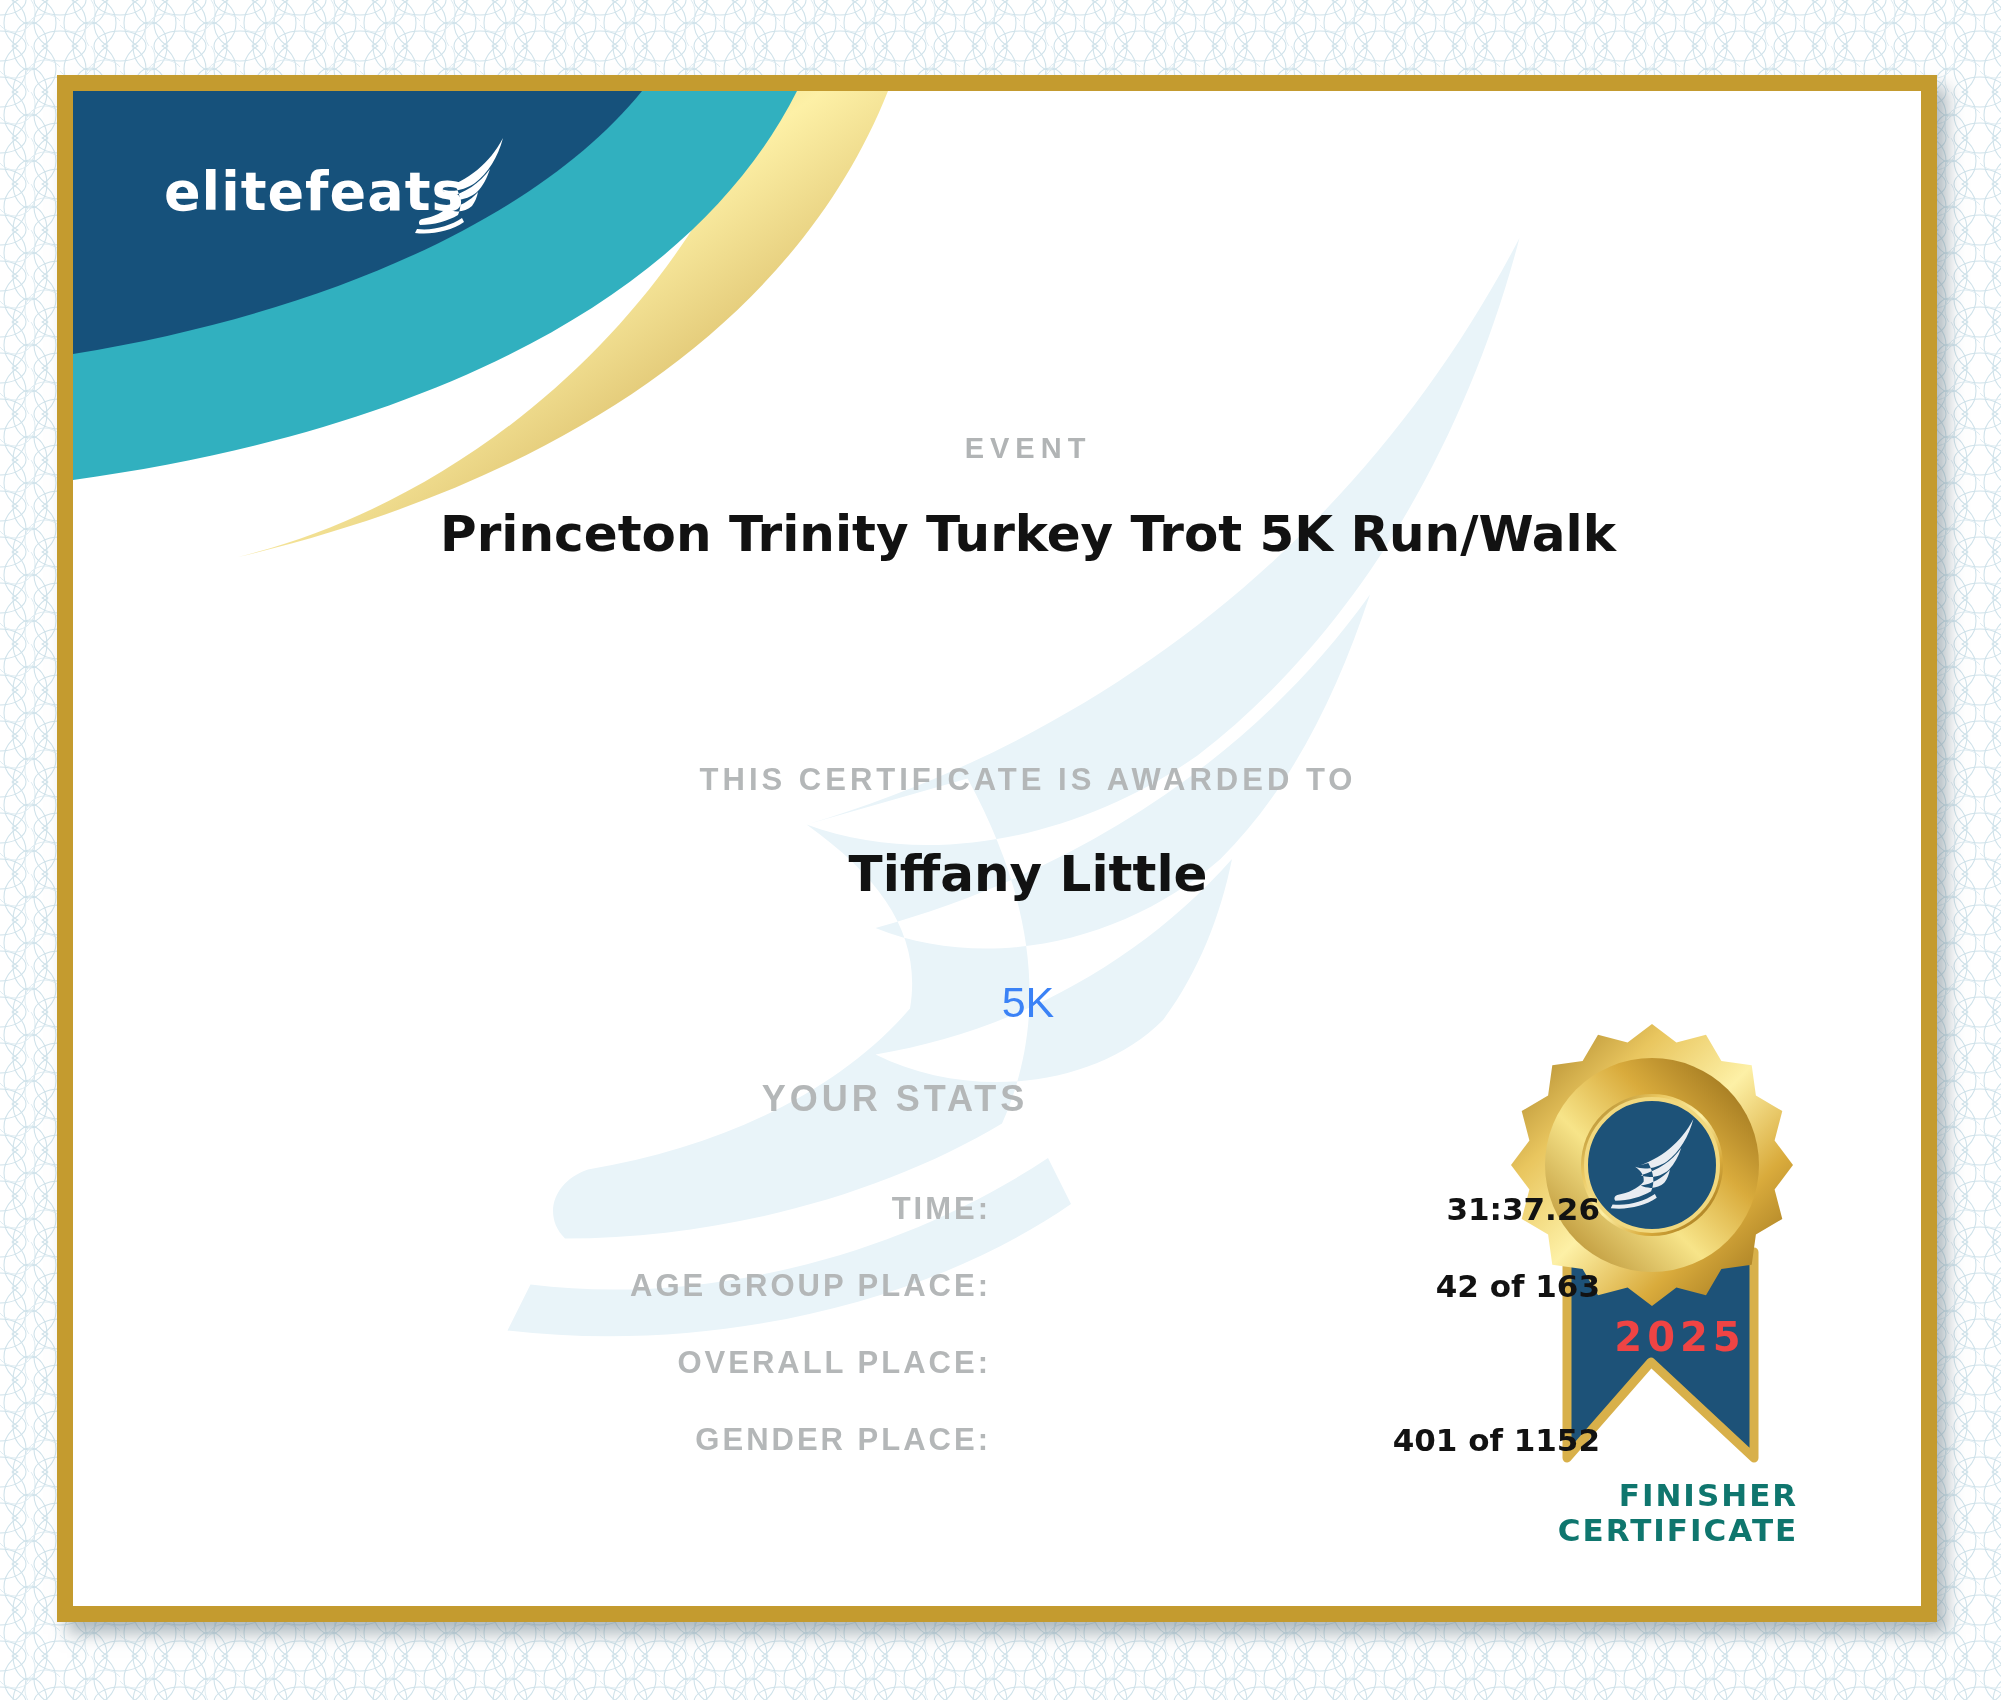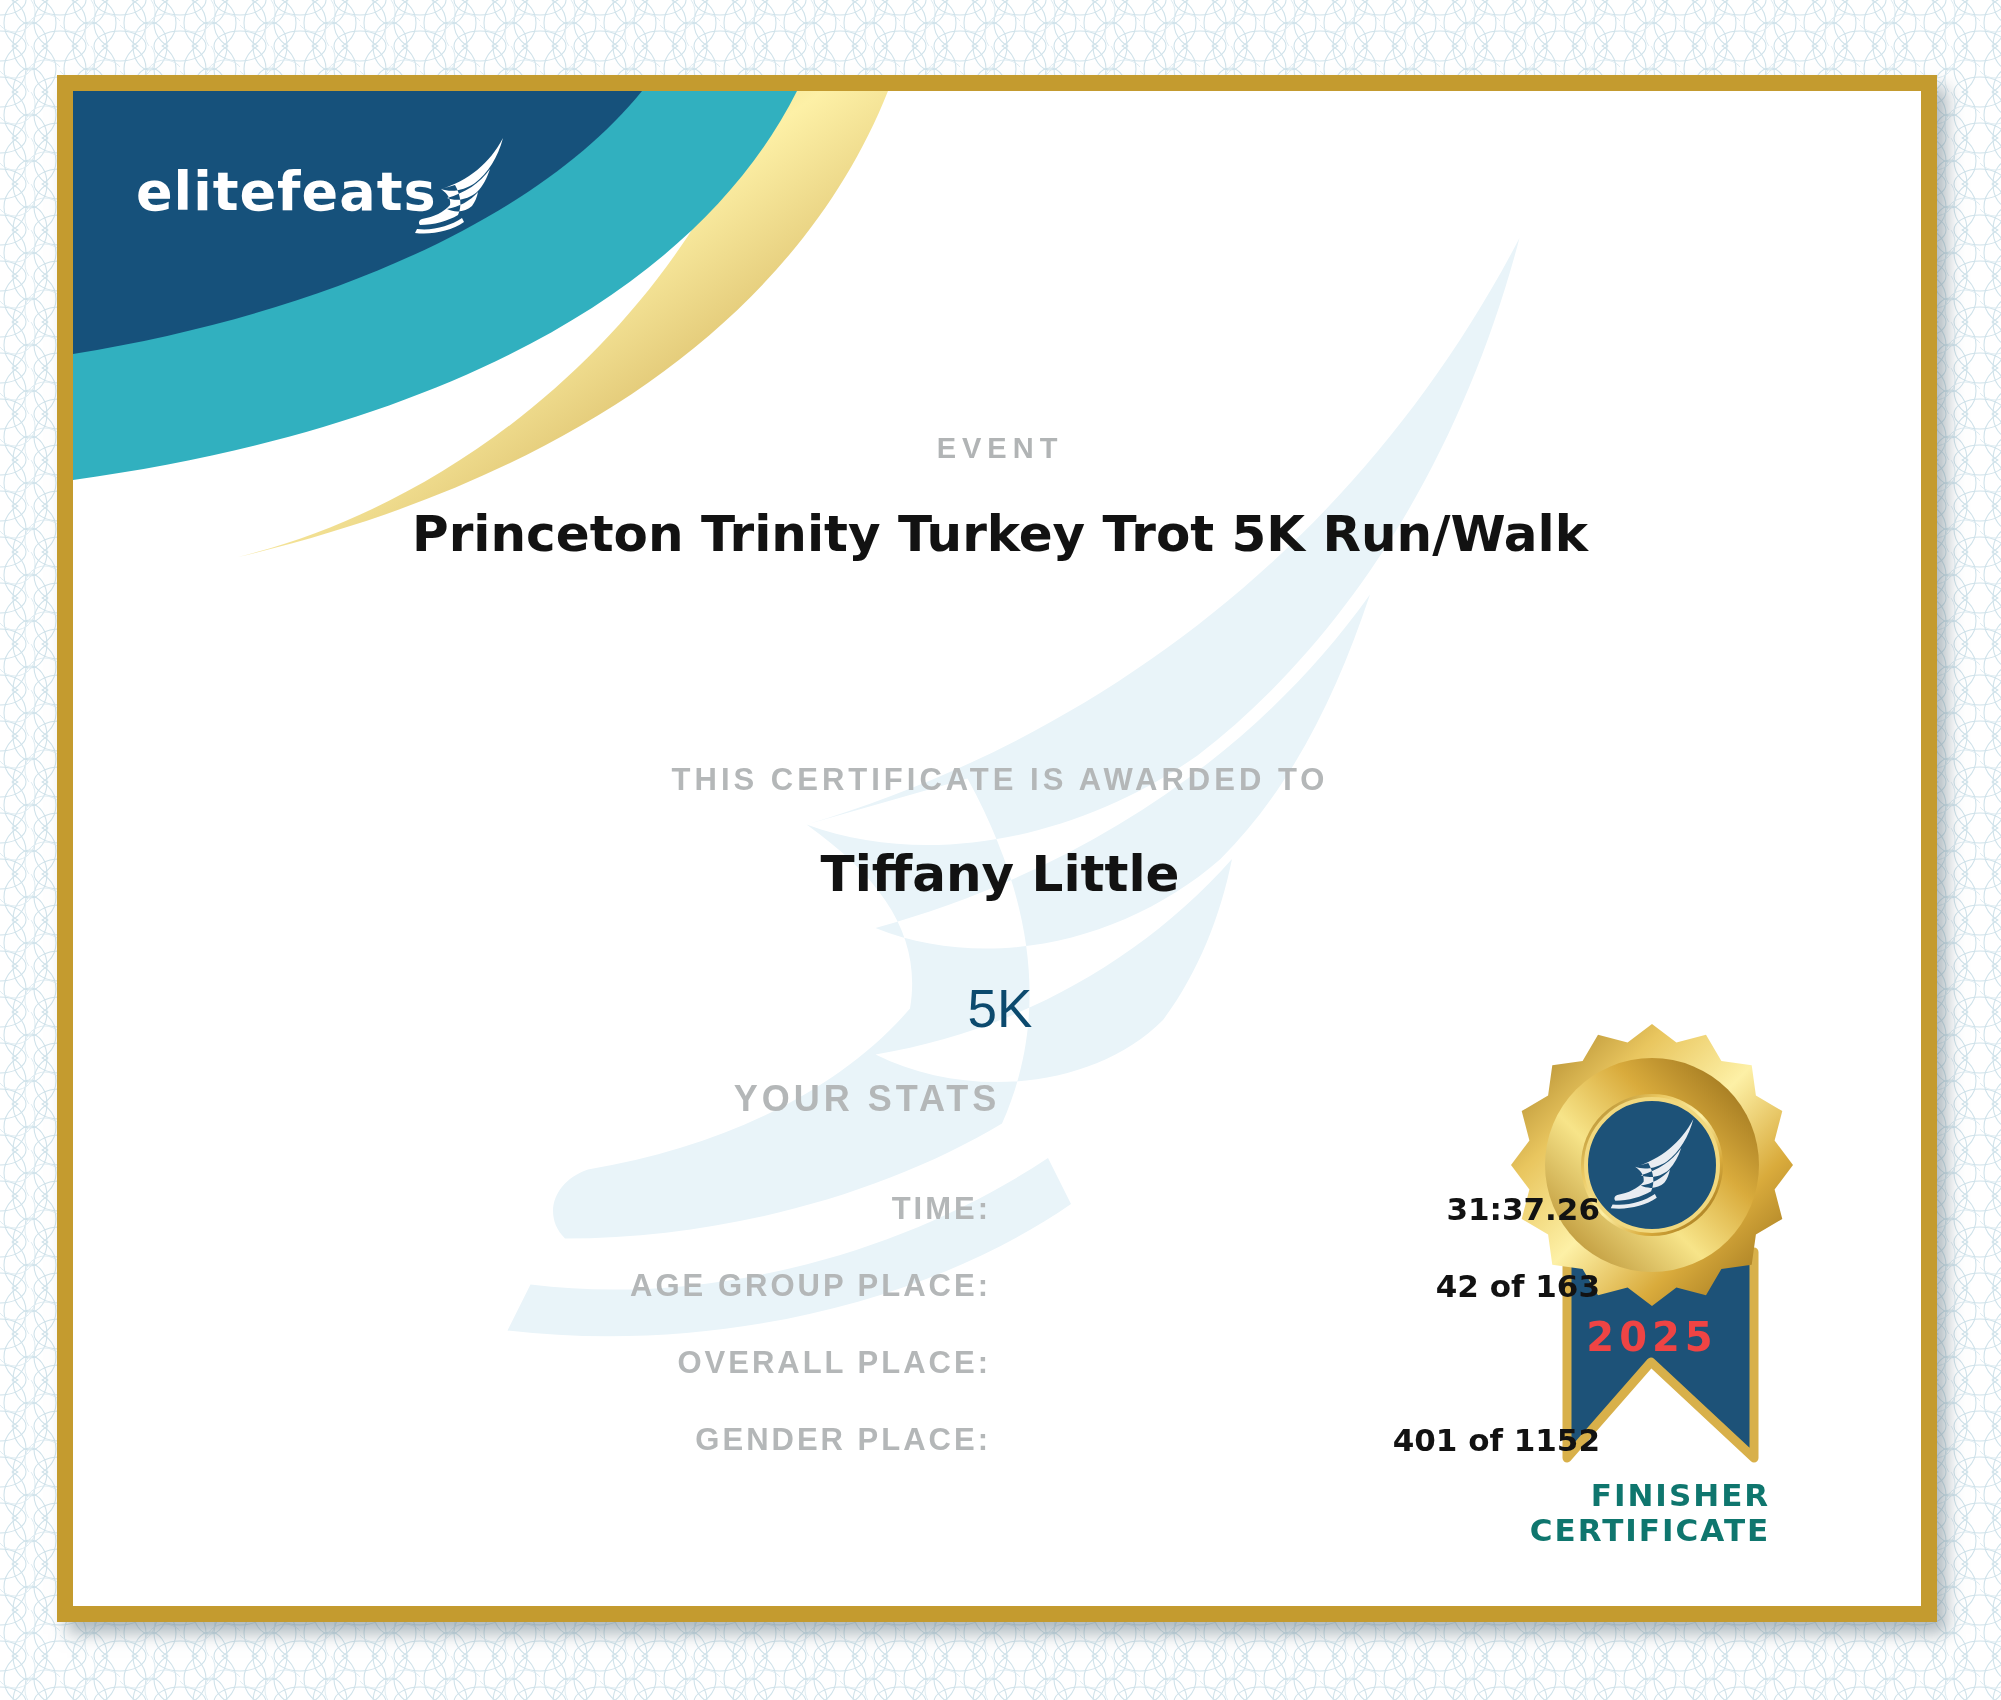--- a/index.html
+++ b/index.html
@@ -4,31 +4,31 @@
 <style>
   html,body{margin:0;padding:0;background:#fff;}
   .cert{position:relative;width:2001px;height:1700px;overflow:hidden;
         font-family:"Liberation Sans",sans-serif;background:#fff;}
   .cert svg{display:block;}
   .bg-pattern{position:absolute;left:0;top:0;z-index:0;}
   .frame{position:absolute;left:57px;top:75px;width:1880px;height:1547px;
          box-sizing:border-box;border:16px solid #c49b2f;background:#ffffff;
          box-shadow:10px 12px 16px rgba(110,130,140,.55);z-index:1;}
   .art{position:absolute;left:0;top:0;z-index:2;pointer-events:none;}
-  .txt{position:absolute;z-index:3;white-space:nowrap;}
+  .txt{position:absolute;z-index:3;white-space:nowrap;margin-left:28px;}
   .center{transform:translateX(-50%);}
   .event-label{left:1000px;top:432px;font-size:29px;font-weight:700;
       letter-spacing:6px;color:#b1b4b5;}
   .title{left:1000px;top:505px;font-size:50px;font-weight:700;color:#121212;
       font-family:"DejaVu Sans",sans-serif;letter-spacing:0px;}
   .awarded{left:1000px;top:762px;font-size:31px;font-weight:700;
       letter-spacing:4px;color:#b4b7b8;}
   .name{left:1000px;top:845px;font-size:50px;font-weight:800;color:#121212;
       font-family:"DejaVu Sans",sans-serif;}
-  .distance{left:1000px;top:978px;font-size:53px;font-weight:400;color:#0c4a6e;}
+  .distance{left:1000px;top:978px;font-size:43px;font-weight:400;color:#3b82f6;}
   .your-stats{left:867px;top:1078px;font-size:36px;font-weight:700;
       letter-spacing:4px;color:#b4b7b8;}
   .stats{position:absolute;left:400px;top:1170px;width:1200px;z-index:3;}
   .stat-row{display:grid;grid-template-columns:1fr 1fr;height:77px;
       align-items:center;}
   .stat-label{text-align:right;padding-right:9px;font-size:31px;font-weight:700;
       letter-spacing:3px;color:#b4b7b8;}
   .stat-value{text-align:right;padding-left:9px;font-size:31px;font-weight:800;
       color:#121212;font-family:"DejaVu Sans",sans-serif;}
   .logo-text{left:136px;top:160px;font-size:54px;font-weight:800;color:#ffffff;

